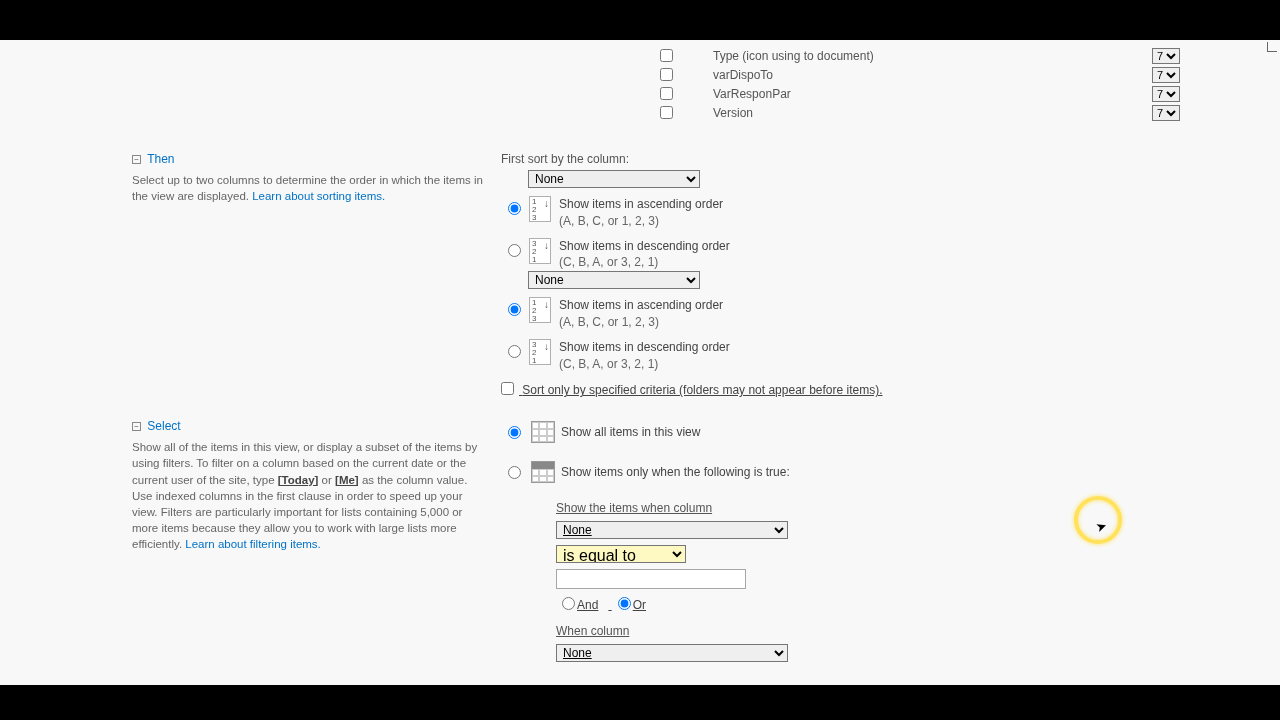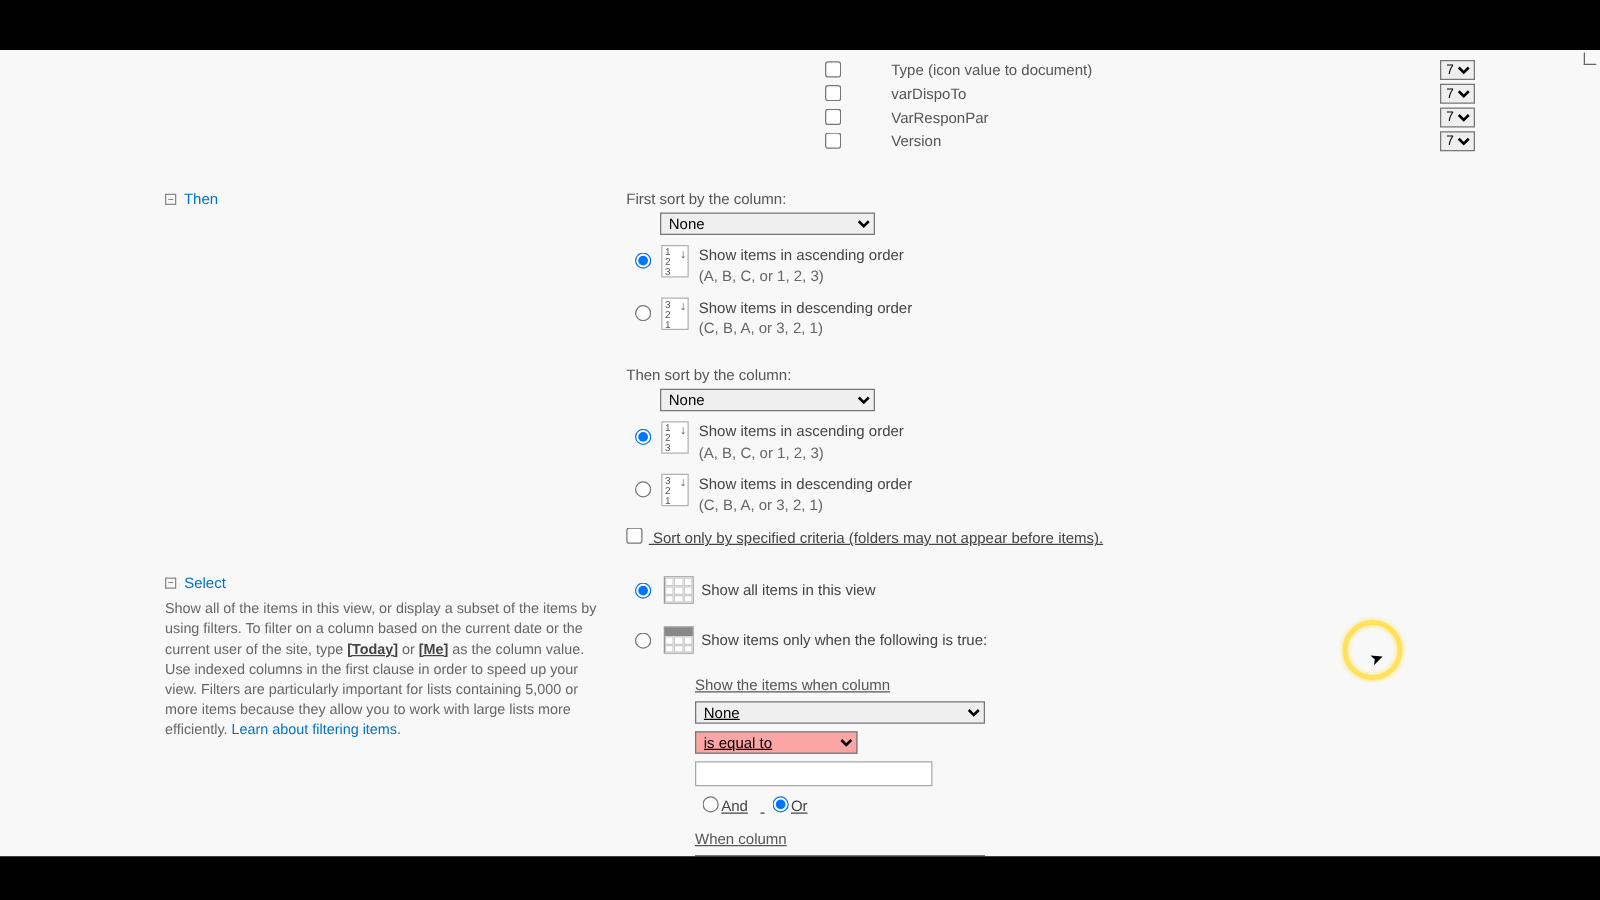--- a/index.html
+++ b/index.html
@@ -30,21 +30,21 @@
 .sec-head .toggle { display: inline-block; width: 9px; height: 9px; border: 1px solid #888; font-size: 8px; line-height: 7px; text-align: center; margin-right: 3px; vertical-align: 1px; }
 .sec-head .title { color: #0072c6; }
 
 .desc { color: #666; font-size: 11.5px; line-height: 1.4; }
 .desc a { color: #0072c6; text-decoration: none; }
 .desc b { color: #444; text-decoration: underline; }
 
 .label-txt { color: #555; display: block; margin-bottom: 4px; }
 .column-select { width: 172px; height: 18px; font-size: 12px; border: 1px solid #767676; background: #efefef; margin-left: 27px; padding-left: 2px; }
 .wide-select { width: 232px; height: 18px; font-size: 12px; border: 1px solid #767676; background: #efefef; margin-left: 0; padding-left: 2px; }
-.op-select { width: 130px; height: 18px; font-size: 12px; border: 1px solid #767676; background: #fca5a5; padding-left: 2px; }
+.op-select { width: 130px; height: 18px; font-size: 16px; border: 1px solid #767676; background: #fef9c3; padding-left: 2px; }
 .val-input { width: 190px; height: 20px; border: 1px solid #a7a7a7; font-size: 12px; padding: 1px 3px; }
 
 .radio-row { display: flex; align-items: flex-start; margin-top: 8px; margin-left: 7px; }
 .radio-row input[type=radio] { margin-top: 6px; margin-right: 8px; }
 .sort-icon { width: 22px; height: 26px; border: 1px solid #b0b0b0; background: #fff; margin-right: 8px; position: relative; font-size: 8px; padding: 1px 2px; line-height: 1; color: #555; }
 .sort-icon .arrow { position: absolute; right: 1px; top: 2px; font-size: 10px; }
 .sort-text { font-size: 12px; color: #444; line-height: 1.4; }
 .sort-text .sub { color: #666; }
 
 .check-row { margin-top: 10px; font-size: 12px; color: #444; text-decoration: underline; }
@@ -88,21 +88,21 @@
 <body>
 
 <div class="topbar"></div>
 <div class="maximize-icn"></div>
 
 <div class="content">
 
   <div style="position: relative;">
     <div class="col-row">
       <input type="checkbox" style="">
-      <span class="col-label">Type (icon value to document)</span>
+      <span class="col-label">Type (icon using to document)</span>
       <select class="order-select"><option>70</option></select>
     </div>
     <div class="col-row">
       <input type="checkbox" style="">
       <span class="col-label">varDispoTo</span>
       <select class="order-select"><option>71</option></select>
     </div>
     <div class="col-row">
       <input type="checkbox" style="">
       <span class="col-label">VarResponPar</span>
@@ -114,37 +114,39 @@
       <select class="order-select"><option>73</option></select>
     </div>
   </div>
 
   <div class="section">
     <div class="left">
       <div class="sec-head">
         <span class="toggle">−</span>
         <span class="title">Then</span>
       </div>
+      <div class="desc">
+        <span>Select up to two columns to determine the order in which the items in the view are displayed. </span><a href="#">Learn about sorting items.</a>
+      </div>
     </div>
     <div class="right">
       <span class="label-txt">First sort by the column:</span>
       <select class="column-select"><option>None</option></select>
 
       <div class="radio-row">
         <input type="radio" name="s1" checked="" style="">
         <div class="sort-icon">1<br>2<br>3<span class="arrow">↓</span></div>
         <div class="sort-text"><span>Show items in ascending order</span><br><span class="sub">(A, B, C, or 1, 2, 3)</span></div>
       </div>
       <div class="radio-row">
         <input type="radio" name="s1" style="">
         <div class="sort-icon">3<br>2<br>1<span class="arrow">↓</span></div>
         <div class="sort-text"><span>Show items in descending order</span><br><span class="sub">(C, B, A, or 3, 2, 1)</span></div>
       </div>
 
-      <span class="label-txt" style="margin-top:22px;">Then sort by the column:</span>
       <select class="column-select"><option>None</option></select>
 
       <div class="radio-row">
         <input type="radio" name="s2" checked="" style="">
         <div class="sort-icon">1<br>2<br>3<span class="arrow">↓</span></div>
         <div class="sort-text"><span>Show items in ascending order</span><br><span class="sub">(A, B, C, or 1, 2, 3)</span></div>
       </div>
       <div class="radio-row">
         <input type="radio" name="s2" style="">
         <div class="sort-icon">3<br>2<br>1<span class="arrow">↓</span></div>

